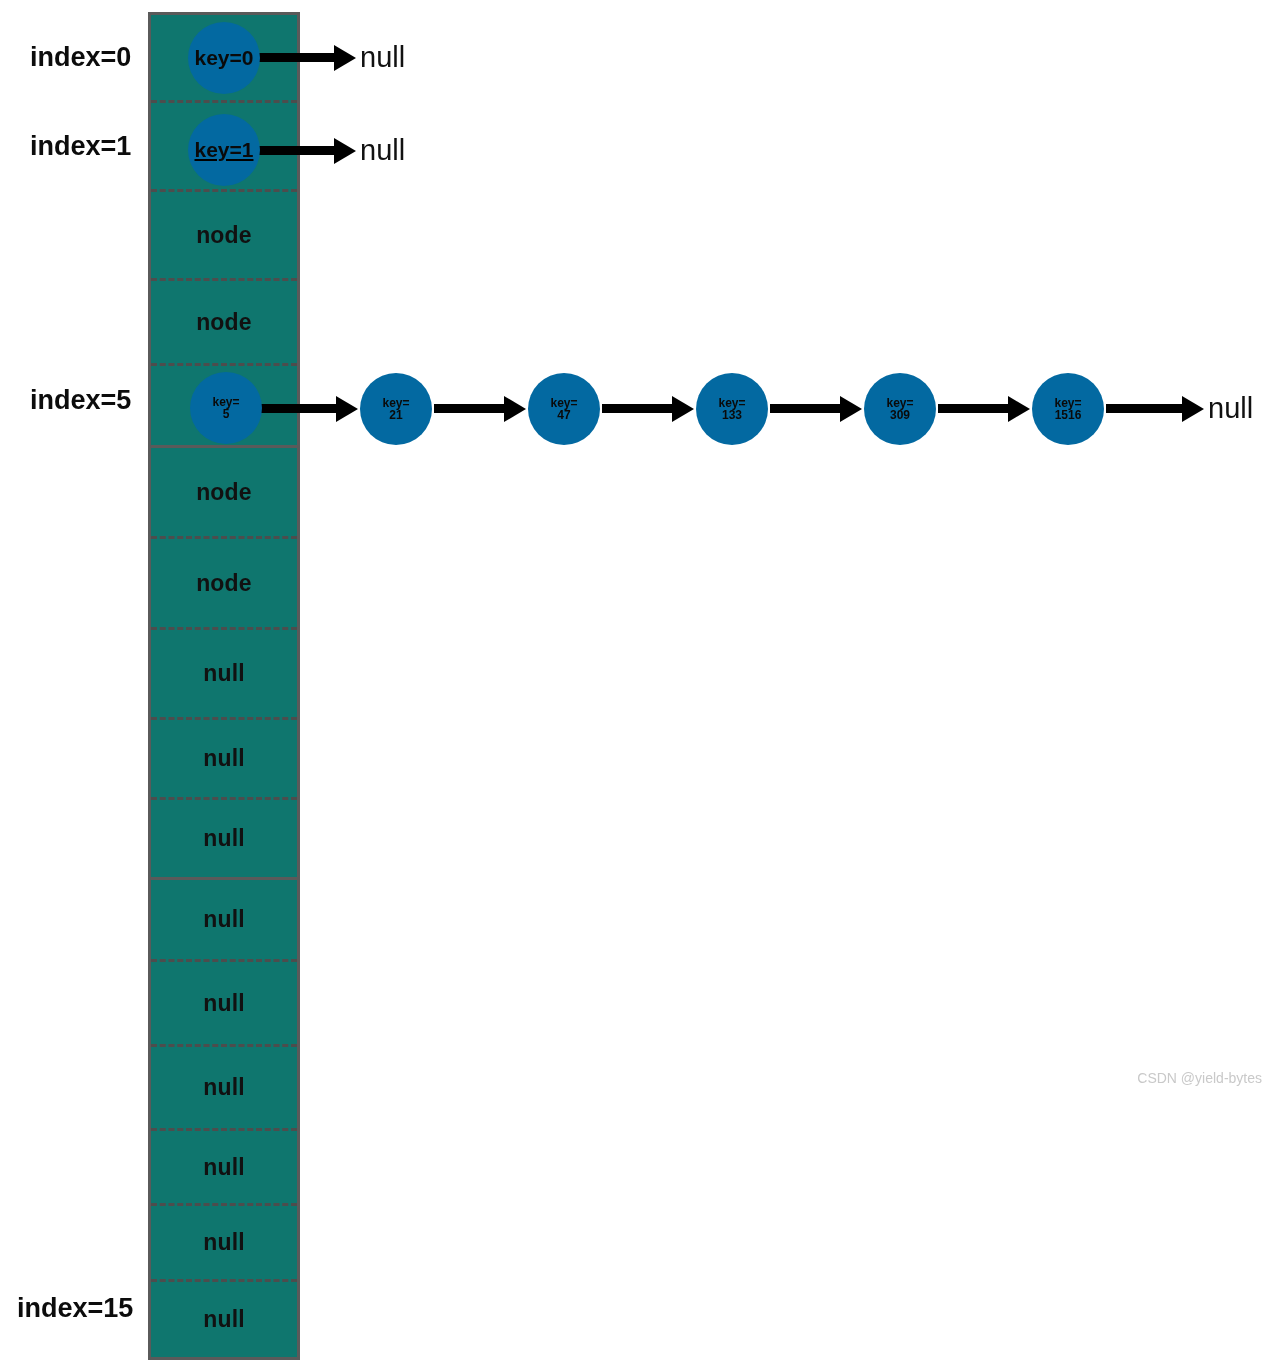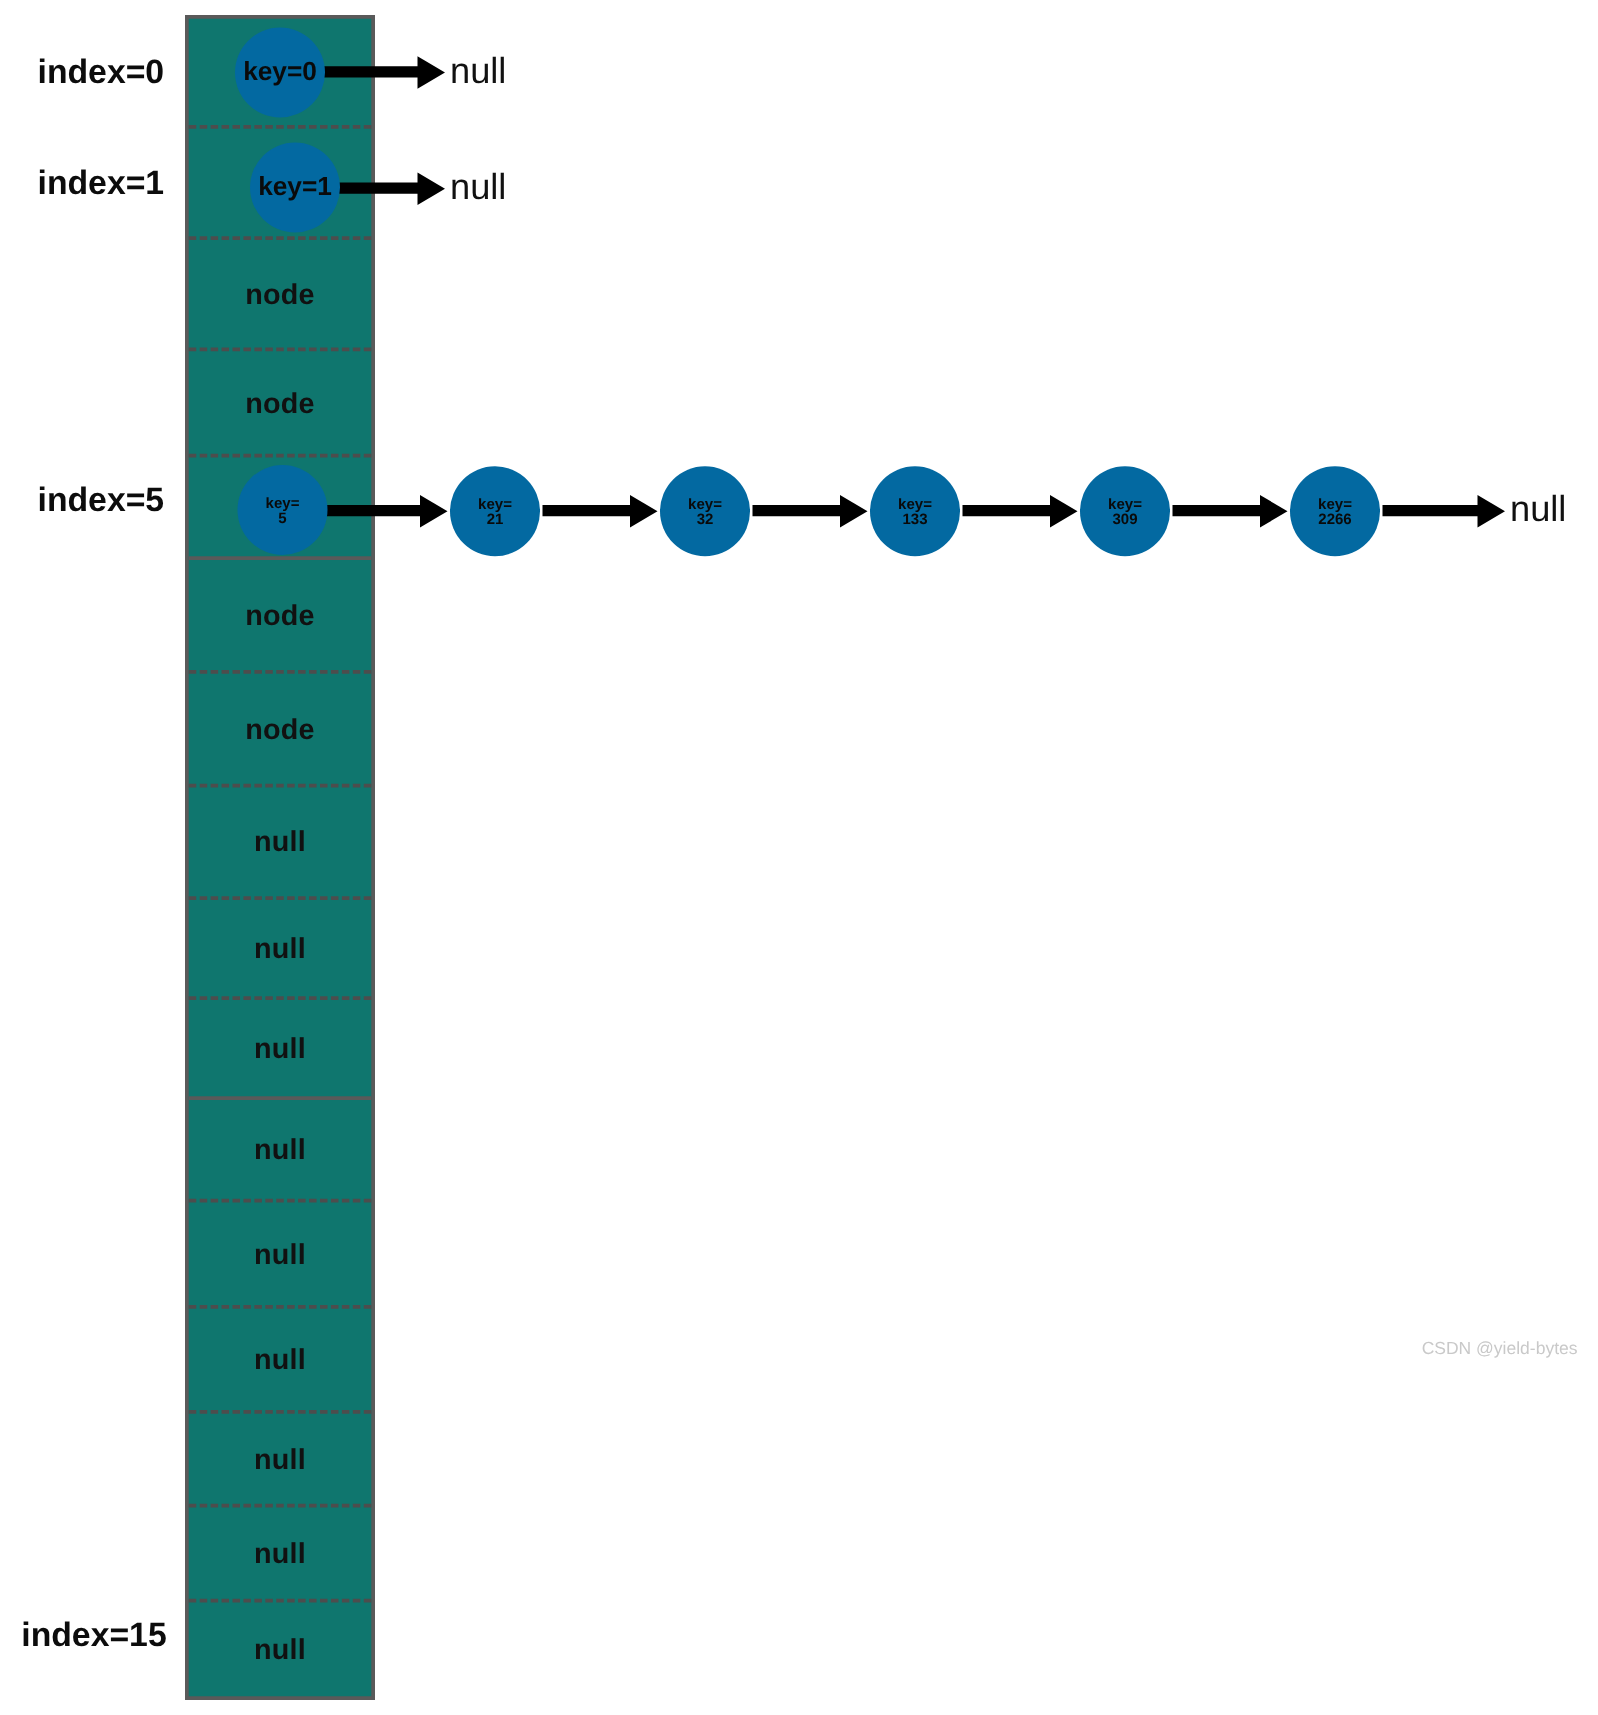--- a/index.html
+++ b/index.html
@@ -202,21 +202,21 @@
 
     <div class="bucket-row sep-none" style="top:1267px;height:75px;">
       <span class="cell-text">null</span>
     </div>
   </div>
 
   <div class="node-circle single" style="left:188px; top:22px;">
     <span>key=0</span>
   </div>
 
-  <div class="node-circle single" style="left:200px; top:114px;">
+  <div class="node-circle single" style="left:188px; top:114px;text-decoration:underline;">
     <span>key=1</span>
   </div>
 
   <div class="node-circle" style="left:190px; top:372px;">
     <span>key=</span>
     <span>5</span>
   </div>
 
   <div class="arrow" style="left:258px; top:53px; width:78px;"></div>
   <div class="null-text" style="left:360px; top:41px;">null</div>
@@ -228,42 +228,42 @@
 
   <div class="node-circle" style="left:360px; top:373px;">
     <span>key=</span>
     <span>21</span>
   </div>
 
   <div class="arrow" style="left:434px; top:404px; width:72px;"></div>
 
   <div class="node-circle" style="left:528px; top:373px;">
     <span>key=</span>
-    <span>32</span>
+    <span>47</span>
   </div>
 
   <div class="arrow" style="left:602px; top:404px; width:72px;"></div>
 
   <div class="node-circle" style="left:696px; top:373px;">
     <span>key=</span>
     <span>133</span>
   </div>
 
   <div class="arrow" style="left:770px; top:404px; width:72px;"></div>
 
   <div class="node-circle" style="left:864px; top:373px;">
     <span>key=</span>
     <span>309</span>
   </div>
 
   <div class="arrow" style="left:938px; top:404px; width:72px;"></div>
 
   <div class="node-circle" style="left:1032px; top:373px;">
     <span>key=</span>
-    <span>2266</span>
+    <span>1516</span>
   </div>
 
   <div class="arrow" style="left:1106px; top:404px; width:78px;"></div>
   <div class="null-text" style="left:1208px; top:392px;">null</div>
 
   <div class="watermark">CSDN @yield-bytes</div>
 
 </div>
 
 </body></html>

